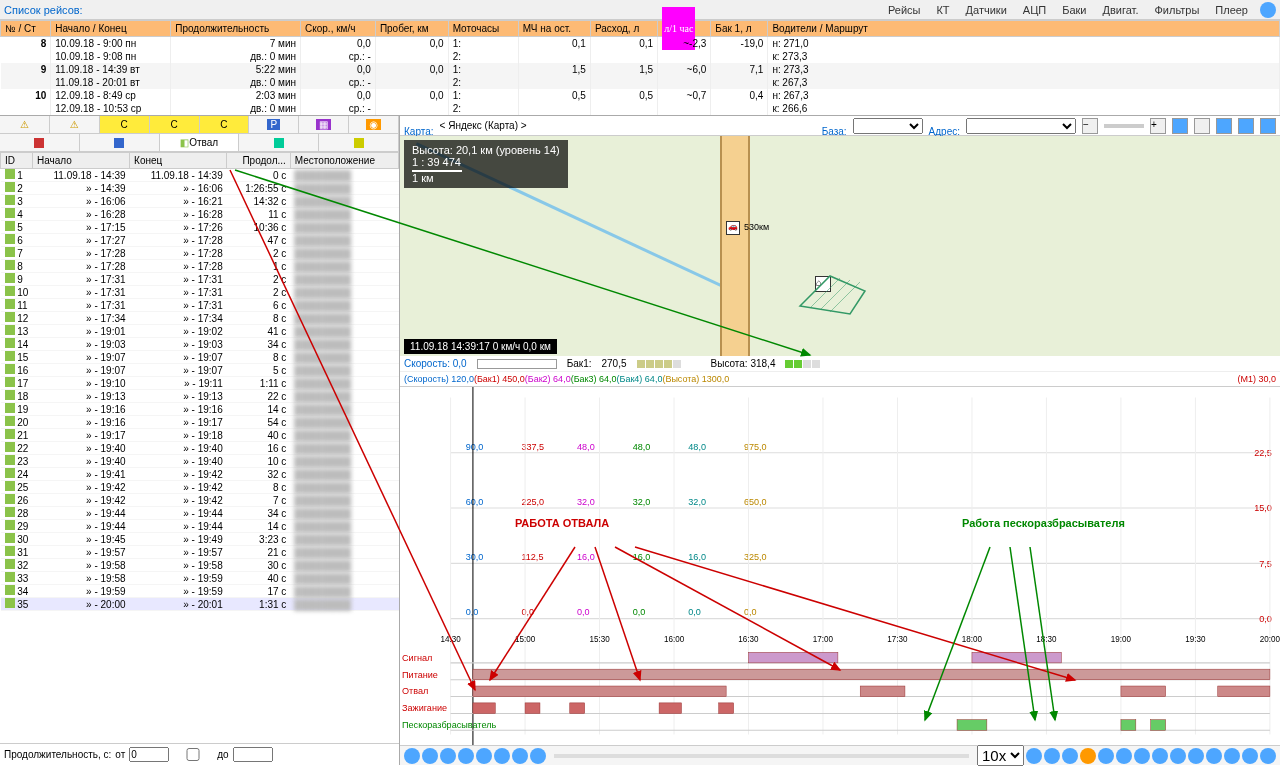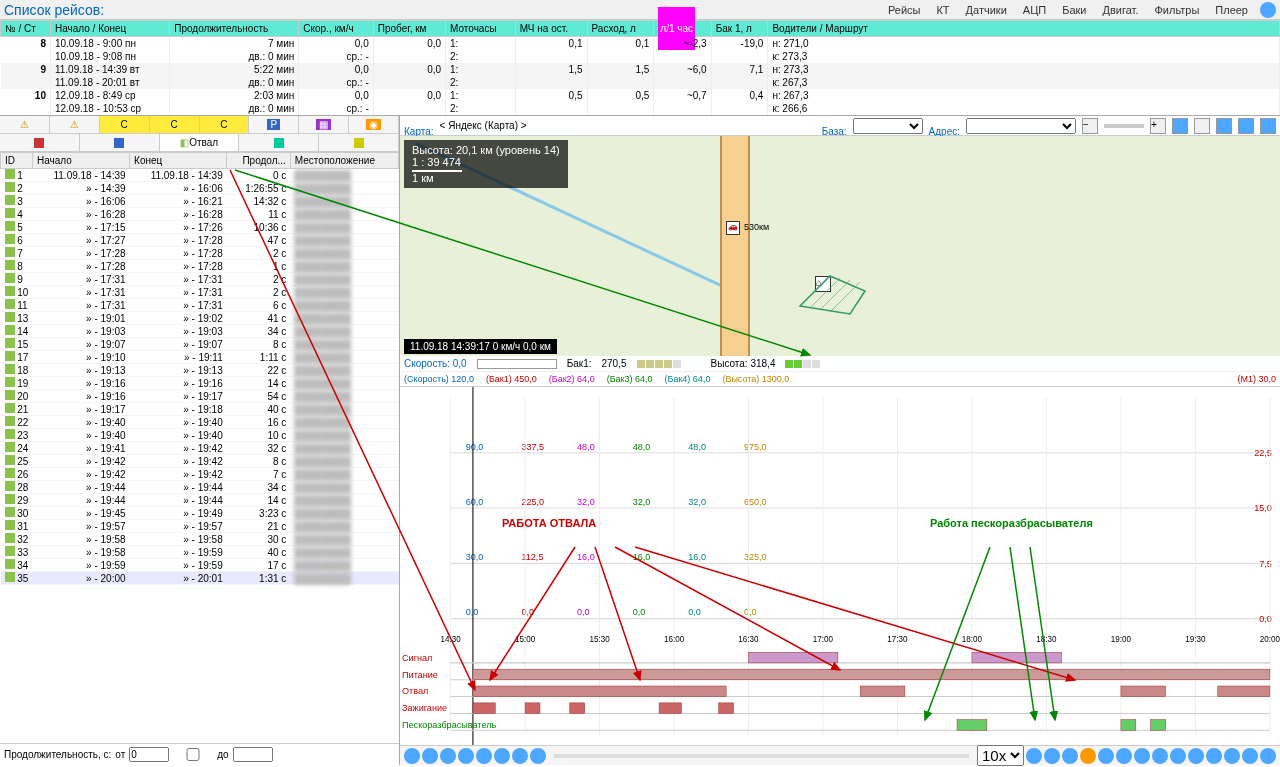--- a/index.html
+++ b/index.html
@@ -1,28 +1,28 @@
 <!DOCTYPE html>
 <html><head>
 <meta charset="utf-8">
 <style>
 * { box-sizing: border-box; margin: 0; padding: 0; }
 body { font-family: Arial, sans-serif; font-size: 10px; background: #fff; width: 1280px; height: 767px; overflow: hidden; position: relative; }
 .topbar { height: 20px; background: #f0f0f0; border-bottom: 1px solid #ccc; display: flex; align-items: center; padding: 0 4px; }
-.topbar .title { color: #0066cc; font-size: 14px; }
+.topbar .title { color: #0066cc; font-size: 11px; }
 .topbar .spacer { flex: 1; }
 .topbar .menu-item { padding: 0 8px; color: #333; cursor: pointer; font-size: 11px; }
 .topbar .round-btn { width: 16px; height: 16px; border-radius: 50%; background: #4da6ff; margin-left: 4px; }
 .trips-table { border-bottom: 1px solid #aaa; }
 .trips-table table { width: 100%; border-collapse: collapse; font-size: 10px; }
-.trips-table th { background: #5eead4; border: 1px solid #ccc; padding: 2px 4px; font-weight: normal; text-align: left; }
+.trips-table th { background: #fdba74; border: 1px solid #ccc; padding: 2px 4px; font-weight: normal; text-align: left; }
 .trips-table td { border-right: 1px solid #eee; padding: 1px 4px; white-space: nowrap; }
 .trips-table .row-alt { background: #f5f5f5; }
 .trips-table .right { text-align: right; }
-.trips-table .highlight { background: #ff00ff; color: #fff; padding: 16px 2px; }
+.trips-table .highlight { background: #ff00ff; color: #fff; padding: 16px 2px; font-family: Liberation Serif, serif; }
 .content { display: flex; height: calc(767px - 20px - 98px); }
 .left-panel { width: 400px; border-right: 1px solid #aaa; display: flex; flex-direction: column; }
 .tabs-row1, .tabs-row2 { display: flex; height: 18px; border-bottom: 1px solid #ccc; }
 .tabs-row1 .tab, .tabs-row2 .tab { flex: 1; border-right: 1px solid #ccc; display: flex; align-items: center; justify-content: center; font-size: 10px; background: #f5f5f5; }
 .tab.yellow { background: #ffeb3b; }
 .tab.active { background: #fff; }
 .events-table { flex: 1; overflow-y: auto; overflow-x: hidden; }
 .events-table table { width: 100%; border-collapse: collapse; font-size: 10px; }
 .events-table th { background: #eee; border: 1px solid #ccc; padding: 2px 4px; font-weight: normal; text-align: left; position: sticky; top: 0; }
 .events-table td { padding: 0px 4px; white-space: nowrap; border-bottom: 1px solid #f5f5f5; }
@@ -40,27 +40,27 @@
 .map-area { height: 220px; background: #e8f0d8; position: relative; overflow: hidden; }
 .map-info { position: absolute; top: 4px; left: 4px; background: rgba(0,0,0,0.7); color: #fff; padding: 4px 8px; font-size: 11px; }
 .map-road { position: absolute; top: 0; left: 320px; width: 30px; height: 100%; background: #f5d090; border-left: 2px solid #b89050; border-right: 2px solid #b89050; }
 .map-river { position: absolute; top: 80px; left: 0; width: 350px; height: 3px; background: #88c8e8; transform: rotate(25deg); }
 .map-vehicle { position: absolute; top: 85px; left: 326px; width: 14px; height: 14px; background: #fff; border: 1px solid #333; font-size: 8px; text-align: center; }
 .map-house { position: absolute; top: 140px; left: 415px; width: 16px; height: 16px; border: 1px solid #333; background: #fff; }
 .map-status { position: absolute; bottom: 2px; left: 4px; background: #000; color: #fff; padding: 2px 6px; font-size: 10px; }
 .info-row { display: flex; height: 16px; padding: 1px 4px; gap: 10px; font-size: 10px; border-bottom: 1px solid #eee; align-items: center; }
 .info-row .bars { display: inline-flex; gap: 1px; }
 .info-row .bar { width: 8px; height: 8px; background: #cc8; }
-.legend-row { display: flex; height: 14px; padding: 0 4px; gap: 12px; font-size: 9px; align-items: center; }
+.legend-row { display: flex; height: 14px; padding: 0 4px; gap: 0; font-size: 9px; align-items: center; }
 .legend-row span.r { margin-left: auto; padding-left: 48px; }
 .chart-area { flex: 1; position: relative; background: #fff; border-top: 1px solid #ccc; }
 .chart-svg { width: 100%; height: 100%; }
 .chart-annotation { position: absolute; font-size: 11px; font-weight: bold; }
 .chart-annotation.red { color: #c00; }
-.chart-annotation.green { color: #080; }
+.chart-annotation.green { color: #080; margin-left: 32px; }
 .play-bar { height: 20px; display: flex; align-items: center; padding: 0 4px; gap: 2px; border-top: 1px solid #ccc; background: #f5f5f5; }
 .play-bar .pbtn { width: 16px; height: 16px; border-radius: 50%; background: #4da6ff; }
 .play-bar .slider { flex: 1; height: 4px; background: #ddd; margin: 0 6px; }
 .play-bar select { font-size: 15px; }
 .arrow-overlay { position: absolute; pointer-events: none; z-index: 100; }
 </style>
 </head>
 <body>
 
 <div class="topbar">
@@ -300,38 +300,52 @@
               <td style="color:#bbb;filter:blur(2px)">████████</td>
             </tr>
             <tr>
               <td><span class="marker"></span> 11</td>
               <td class="right">» - 17:31</td>
               <td class="right">» - 17:31</td>
               <td class="right">6 с</td>
               <td style="color:#bbb;filter:blur(2px)">████████</td>
             </tr>
             <tr>
+              <td><span class="marker"></span> 12</td>
+              <td class="right">» - 17:34</td>
+              <td class="right">» - 17:34</td>
+              <td class="right">8 с</td>
+              <td style="color:#bbb;filter:blur(2px)">████████</td>
+            </tr>
+            <tr>
               <td><span class="marker"></span> 13</td>
               <td class="right">» - 19:01</td>
               <td class="right">» - 19:02</td>
               <td class="right">41 с</td>
               <td style="color:#bbb;filter:blur(2px)">████████</td>
             </tr>
             <tr>
               <td><span class="marker"></span> 14</td>
               <td class="right">» - 19:03</td>
               <td class="right">» - 19:03</td>
               <td class="right">34 с</td>
               <td style="color:#bbb;filter:blur(2px)">████████</td>
             </tr>
             <tr>
               <td><span class="marker"></span> 15</td>
               <td class="right">» - 19:07</td>
               <td class="right">» - 19:07</td>
               <td class="right">8 с</td>
+              <td style="color:#bbb;filter:blur(2px)">████████</td>
+            </tr>
+            <tr>
+              <td><span class="marker"></span> 16</td>
+              <td class="right">» - 19:07</td>
+              <td class="right">» - 19:07</td>
+              <td class="right">5 с</td>
               <td style="color:#bbb;filter:blur(2px)">████████</td>
             </tr>
             <tr>
               <td><span class="marker"></span> 17</td>
               <td class="right">» - 19:10</td>
               <td class="right">» - 19:11</td>
               <td class="right">1:11 с</td>
               <td style="color:#bbb;filter:blur(2px)">████████</td>
             </tr>
             <tr>
@@ -609,21 +623,21 @@
           <rect x="123.63636363636364" y="300" width="14.727272727272677" height="10" fill="#c66" stroke="#933" stroke-width="0.5"></rect>
           <rect x="167.81818181818193" y="300" width="14.727272727272663" height="10" fill="#c66" stroke="#933" stroke-width="0.5"></rect>
           <rect x="256.18181818181824" y="300" width="22.090909090909122" height="10" fill="#c66" stroke="#933" stroke-width="0.5"></rect>
           <rect x="315.0909090909092" y="300" width="14.727272727272407" height="10" fill="#c66" stroke="#933" stroke-width="0.5"></rect>
           <text x="2" y="324" font-size="9" fill="#080">Пескоразбрасыватель</text>
           <line x1="50" y1="326" x2="860" y2="326" stroke="#ccc"></line>
           <rect x="550.7272727272725" y="316" width="29.454545454545837" height="10" fill="#6c6" stroke="#933" stroke-width="0.5"></rect>
           <rect x="712.7272727272727" y="316" width="14.727272727272975" height="10" fill="#6c6" stroke="#933" stroke-width="0.5"></rect>
           <rect x="742.181818181818" y="316" width="14.727272727273089" height="10" fill="#6c6" stroke="#933" stroke-width="0.5"></rect>
         </svg>
-      <div class="chart-annotation red" style="top:130px;left:102px">РАБОТА ОТВАЛА</div>
+      <div class="chart-annotation red" style="top:130px;left:115px">РАБОТА ОТВАЛА</div>
       <div class="chart-annotation green" style="top:130px;left:530px">Работа пескоразбрасывателя</div>
     </div>
     <div class="play-bar">
       <span class="pbtn"></span>
       <span class="pbtn"></span>
       <span class="pbtn"></span>
       <span class="pbtn"></span>
       <span class="pbtn"></span>
       <span class="pbtn"></span>
       <span class="pbtn"></span>

